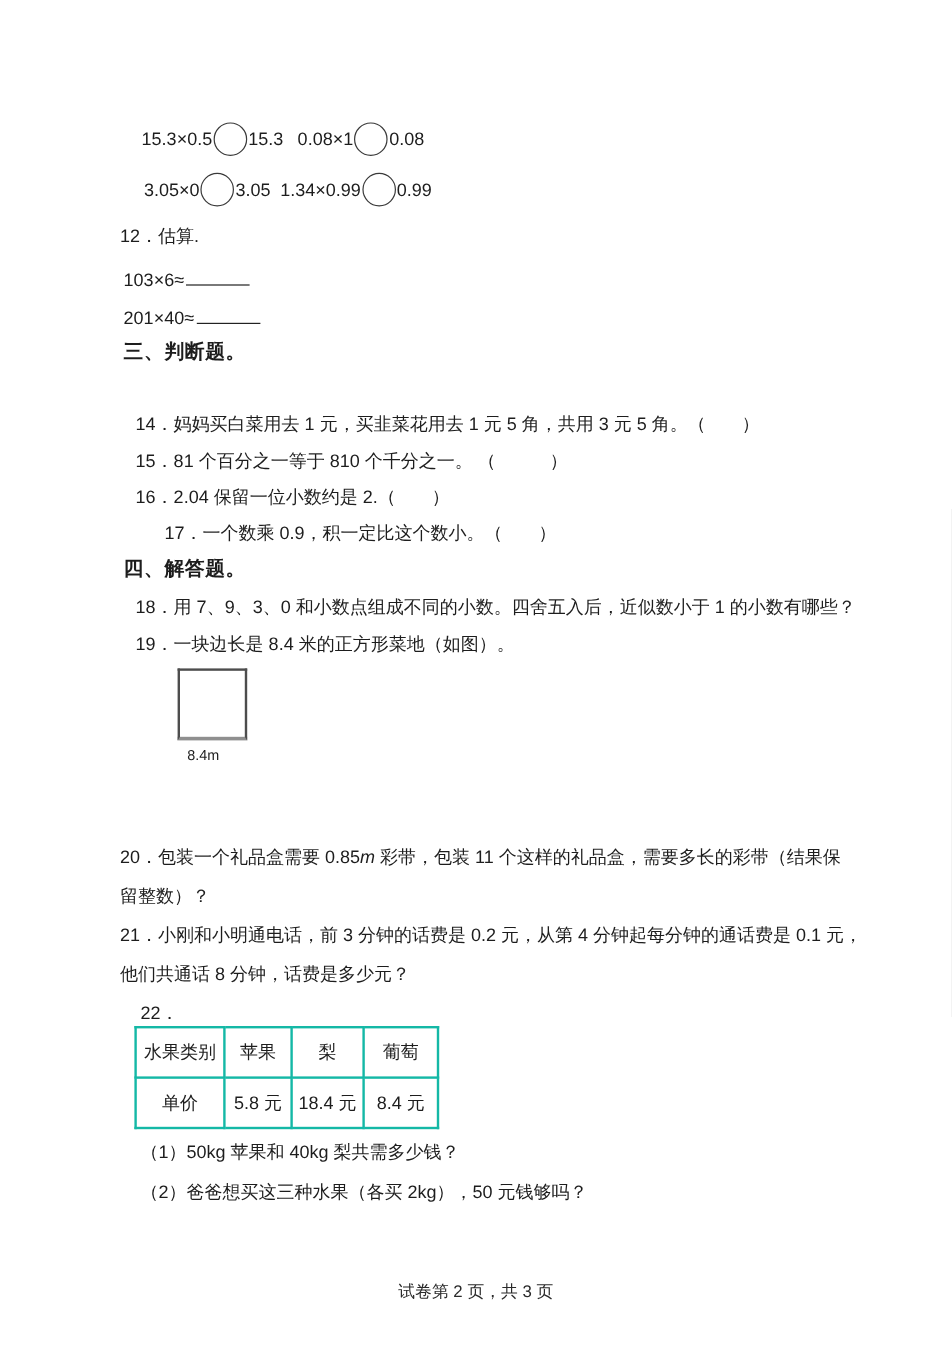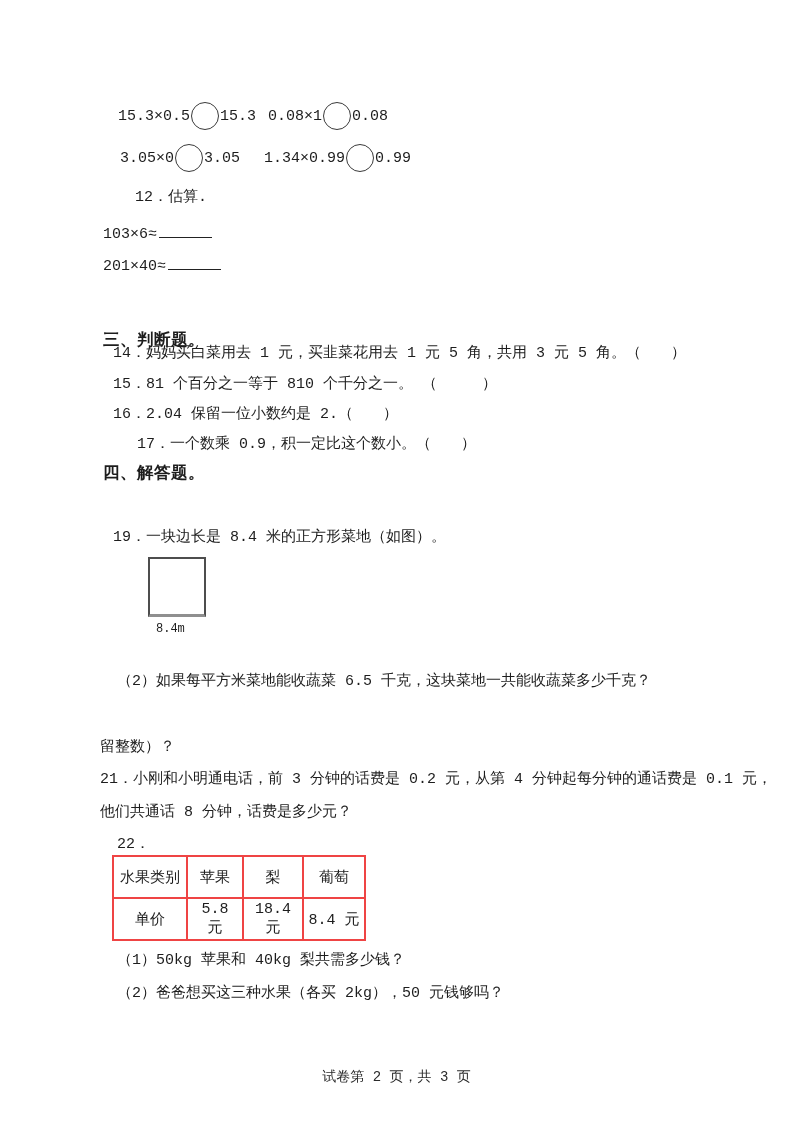--- a/index.html
+++ b/index.html
@@ -2,21 +2,21 @@
 <html><head>
 <meta charset="utf-8">
 <style>
   html, body { margin: 0; padding: 0; background: #e8e8e8; }
   .page {
     position: relative;
     width: 793px;
     height: 1122px;
     margin: 0 auto;
     background: #ffffff;
-    font-family: Liberation Mono, monospace;
+    font-family: Liberation Sans, sans-serif;
     color: #1d1d1d;
     font-size: 15px;
     overflow: hidden;
   }
   .line {
     position: absolute;
     white-space: nowrap;
     line-height: 20px;
   }
   .bold-heading {
@@ -61,21 +61,21 @@
   .ital { font-style: italic; }
   table.price-table {
     position: absolute;
     left: 112px;
     top: 855px;
     border-collapse: collapse;
     font-size: 15px;
     color: #1d1d1d;
   }
   table.price-table td {
-    border: 2px solid #ef4444;
+    border: 2px solid #14b8a6;
     text-align: center;
     vertical-align: middle;
     height: 40px;
     padding: 0 4px;
   }
   td.c1 { width: 64px; }
   td.c2 { width: 46px; }
   td.c3 { width: 50px; }
   td.c4 { width: 52px; }
   .footer-line {
@@ -105,50 +105,53 @@
       <span>0.08</span>
     </div>
   </div>
 
   <div class="cmp-row" style="left:120px; top:144px;">
     <div class="cmp-pair">
       <span>3.05×0</span>
       <span class="ring"></span>
       <span>3.05</span>
     </div>
-    <div class="cmp-pair" style="margin-left:24px;">
+    <div class="cmp-pair" style="margin-left:8px;">
       <span>1.34×0.99</span>
       <span class="ring"></span>
       <span>0.99</span>
     </div>
   </div>
 
-  <div class="line" style="left:135px; top:188px;">12．估算.</div>
+  <div class="line" style="left:100px; top:188px;">12．估算.</div>
   <div class="line" style="left:103px; top:222px;">
     <span>103×6≈</span><span class="blank-underline"></span>
   </div>
   <div class="line" style="left:103px; top:254px;">
     <span>201×40≈</span><span class="blank-underline"></span>
   </div>
 
-  <div class="line bold-heading" style="left:103px; top:283px;margin-top:48px;">三、判断题。</div>
+  <div class="line bold-heading" style="left:103px; top:283px;">三、判断题。</div>
 
   <div class="line" style="left:113px; top:344px;">14．妈妈买白菜用去 1 元，买韭菜花用去 1 元 5 角，共用 3 元 5 角。（　　）</div>
   <div class="line" style="left:113px; top:375px;">15．81 个百分之一等于 810 个千分之一。 （　　　）</div>
   <div class="line" style="left:113px; top:405px;">16．2.04 保留一位小数约是 2.（　　）</div>
   <div class="line" style="left:113px; top:435px;margin-left:24px;">17．一个数乘 0.9，积一定比这个数小。（　　）</div>
 
   <div class="line bold-heading" style="left:103px; top:464px;">四、解答题。</div>
 
+  <div class="line" style="left:113px; top:497px;">18．用 7、9、3、0 和小数点组成不同的小数。四舍五入后，近似数小于 1 的小数有哪些？</div>
 
   <div class="line" style="left:113px; top:528px;">19．一块边长是 8.4 米的正方形菜地（如图）。</div>
   <div class="square-fig"></div>
   <div class="line" style="left:156px; top:619px; font-size:12px;">8.4m</div>
-  <div class="line" style="left:117px; top:672px;">（2）如果每平方米菜地能收蔬菜 6.5 千克，这块菜地一共能收蔬菜多少千克？</div>
 
+  <div class="line" style="left:100px; top:705px;">
+    <span>20．包装一个礼品盒需要 0.85</span><span class="ital">m</span><span> 彩带，包装 11 个这样的礼品盒，需要多长的彩带（结果保</span>
+  </div>
   <div class="line" style="left:100px; top:738px;">留整数）？</div>
 
   <div class="line" style="left:100px; top:770px;">21．小刚和小明通电话，前 3 分钟的话费是 0.2 元，从第 4 分钟起每分钟的通话费是 0.1 元，</div>
   <div class="line" style="left:100px; top:803px;">他们共通话 8 分钟，话费是多少元？</div>
 
   <div class="line" style="left:117px; top:835px;text-align:right;">22．</div>
 
   <table class="price-table">
     <tbody>
       <tr>

